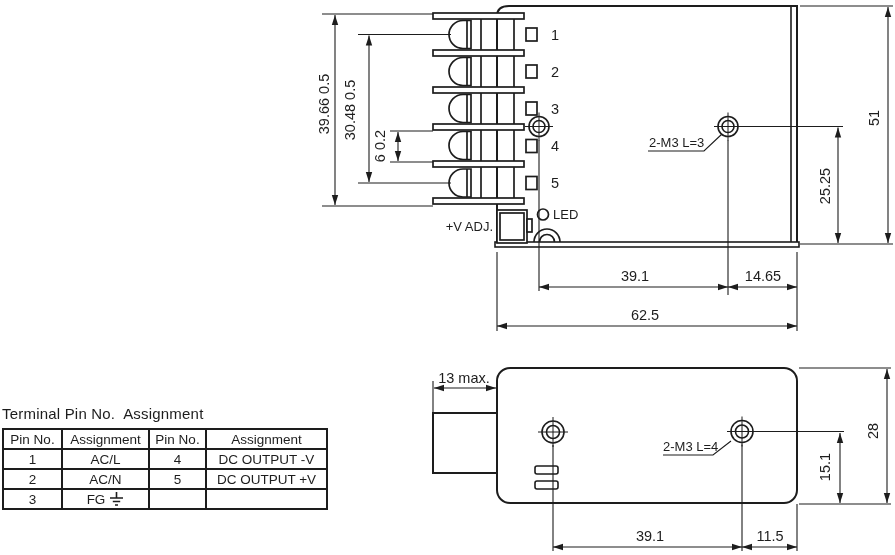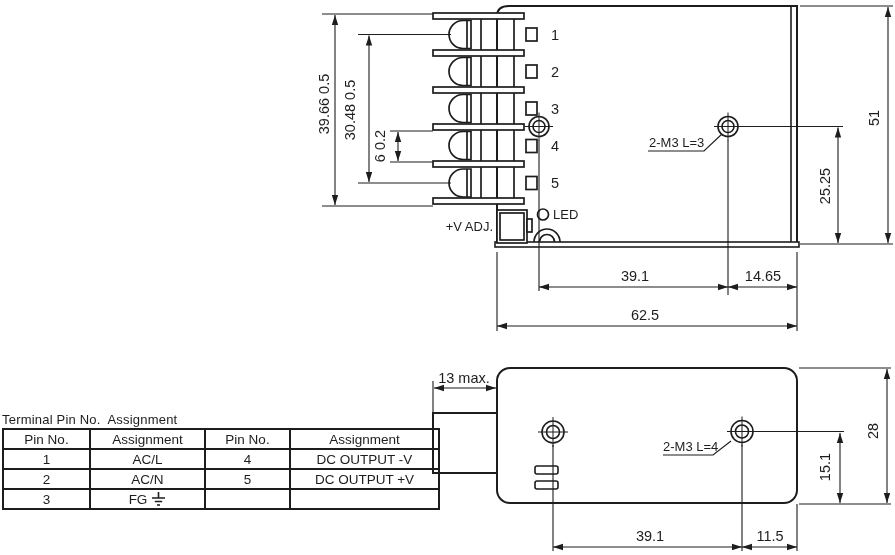--- a/index.html
+++ b/index.html
@@ -3,26 +3,26 @@
 <meta charset="utf-8">
 <style>
   html,body{margin:0;padding:0;background:#fff;}
   .stage{position:relative;width:895px;height:555px;background:#ffffff;overflow:hidden;
          font-family:"Liberation Sans",sans-serif;}
   svg text{font-family:"Liberation Sans",sans-serif;fill:#1d1d1d;}
   .dim-text{font-size:14.5px;}
   .pin-num{font-size:14.5px;}
   .note-text{font-size:13px;}
   .callout{font-size:13px;}
-  .tbl-title{position:absolute;left:2px;top:405px;font-size:13px;color:#1d1d1d;
-             white-space:pre;letter-spacing:0.2px;margin-top:7px;}
+  .tbl-title{position:absolute;left:2px;top:405px;font-size:15px;color:#1d1d1d;
+             white-space:pre;letter-spacing:0.2px;}
   table.pin-table{position:absolute;left:2px;top:428px;border-collapse:collapse;
                   table-layout:fixed;color:#1d1d1d;}
   table.pin-table td{border:2px solid #1d1d1d;text-align:center;vertical-align:middle;
-                     font-size:13.5px;height:18px;padding:0 16px;white-space:nowrap;}
+                     font-size:13.5px;height:18px;padding:0 2px;white-space:nowrap;}
   td.c1{width:53px;} td.c2{width:81px;} td.c3{width:51px;} td.c4{width:115px;}
   .gnd-icon{vertical-align:-2px;margin-left:4px;}
 </style>
 </head>
 <body>
 
 <div class="stage">
 
 <svg width="895" height="555" viewBox="0 0 895 555">
   <defs>

